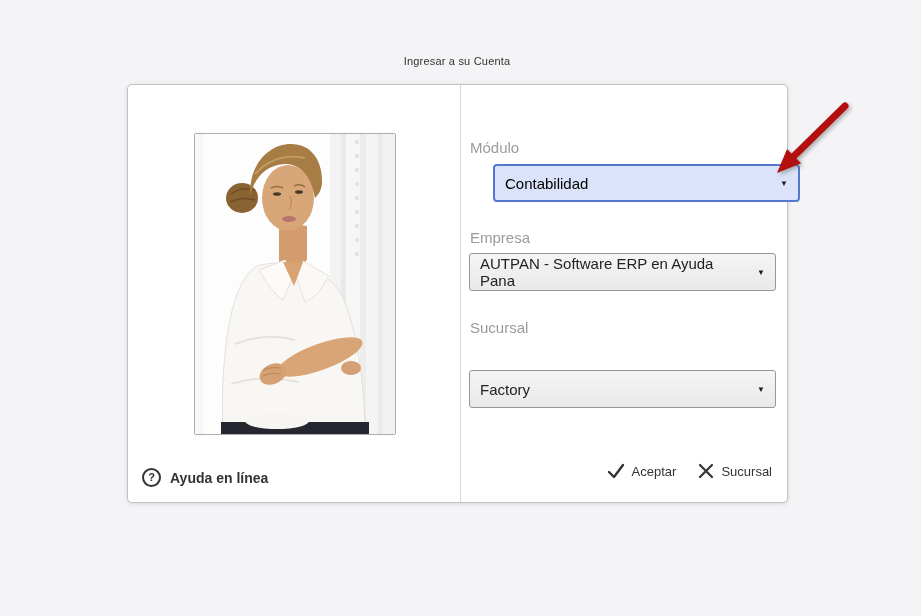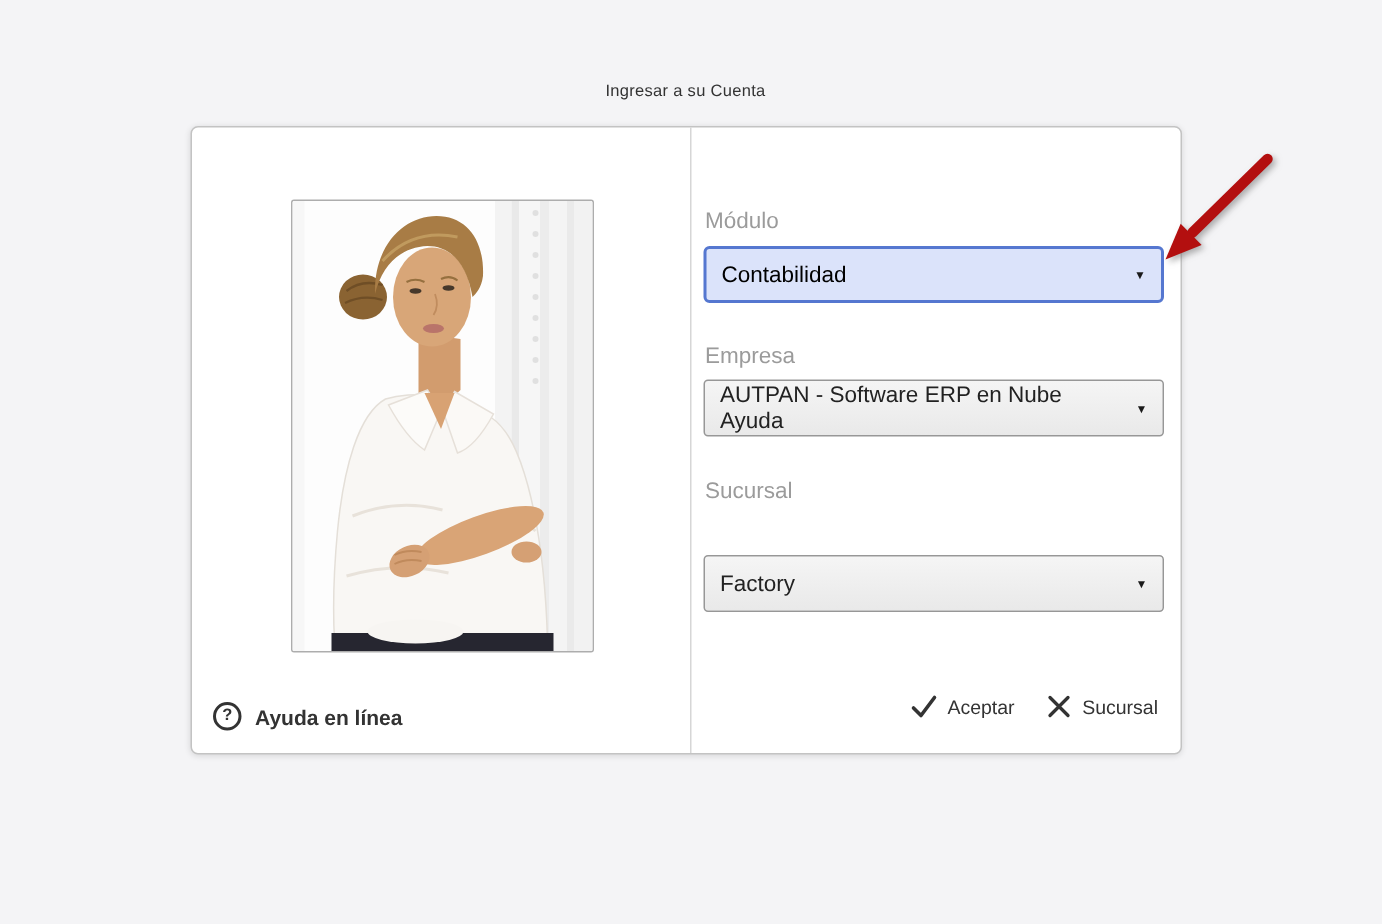--- a/index.html
+++ b/index.html
@@ -44,21 +44,21 @@
     display:flex;align-items:center;justify-content:space-between;
     padding:0 10px;box-sizing:border-box;cursor:pointer;
     font-size:15px;color:#222;
     background:linear-gradient(#f5f5f5,#e9e9e9);
     border:1px solid #979797;border-radius:3px;
   }
   .select.active{
     background:#dbe3fa;border:2px solid #5577d0;border-radius:4px;color:#000;
   }
   .caret{font-size:8px;color:#1a1a1a;flex:0 0 auto;margin-left:6px;}
-  .lbl-modulo{top:54px;}  .sel-modulo{top:79px;}
+  .lbl-modulo{top:54px;}  .sel-modulo{top:79px;margin-left:24px;}
   .lbl-empresa{top:144px;} .sel-empresa{top:168px;}
   .lbl-sucursal{top:234px;} .sel-sucursal{top:257px;margin-top:28px;}
   .buttons{
     position:absolute;right:15px;top:378px;display:flex;align-items:center;gap:22px;
   }
   .btn{display:flex;align-items:flex-end;gap:7px;cursor:pointer;}
   .btn-label{font-size:13px;color:#333;}
   .btn svg{display:block;}
   .arrow-annotation{position:absolute;left:757px;top:92px;pointer-events:none;}
 </style>
@@ -138,21 +138,21 @@
   </div>
 
   <div class="field-label lbl-modulo">Módulo</div>
   <div class="select active sel-modulo">
     <span>Contabilidad</span>
     <span class="caret">▼</span>
   </div>
 
   <div class="field-label lbl-empresa">Empresa</div>
   <div class="select sel-empresa">
-    <span>AUTPAN - Software ERP en Nube Ayuda</span>
+    <span>AUTPAN - Software ERP en Ayuda Pana</span>
     <span class="caret">▼</span>
   </div>
 
   <div class="field-label lbl-sucursal">Sucursal</div>
   <div class="select sel-sucursal">
     <span>Factory</span>
     <span class="caret">▼</span>
   </div>
 
   <div class="buttons">

